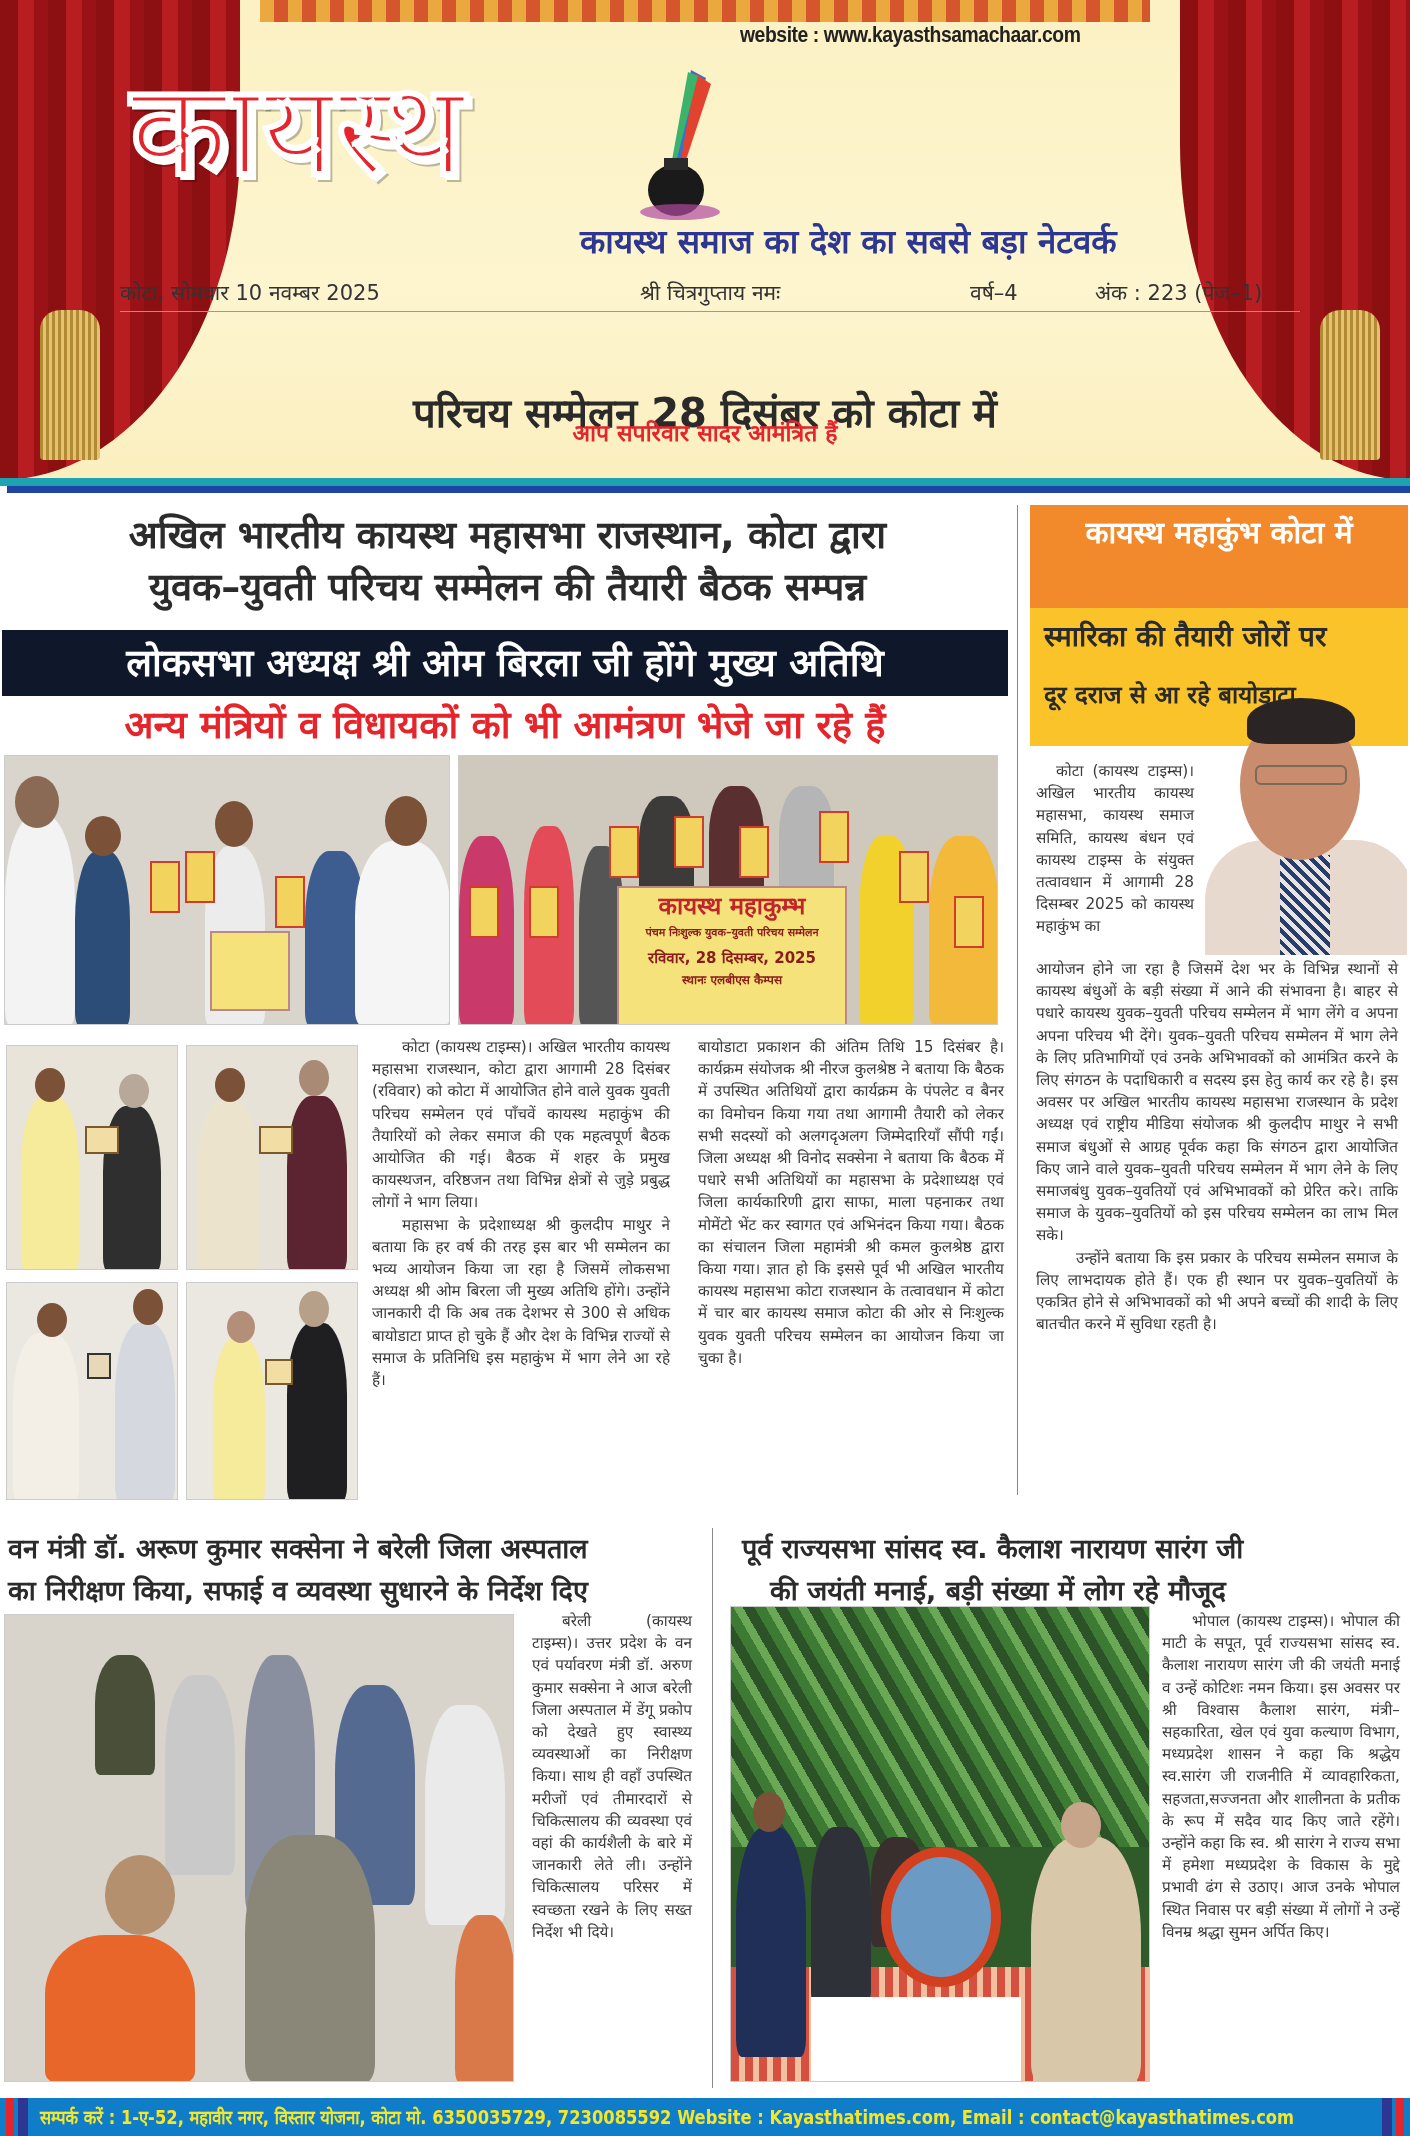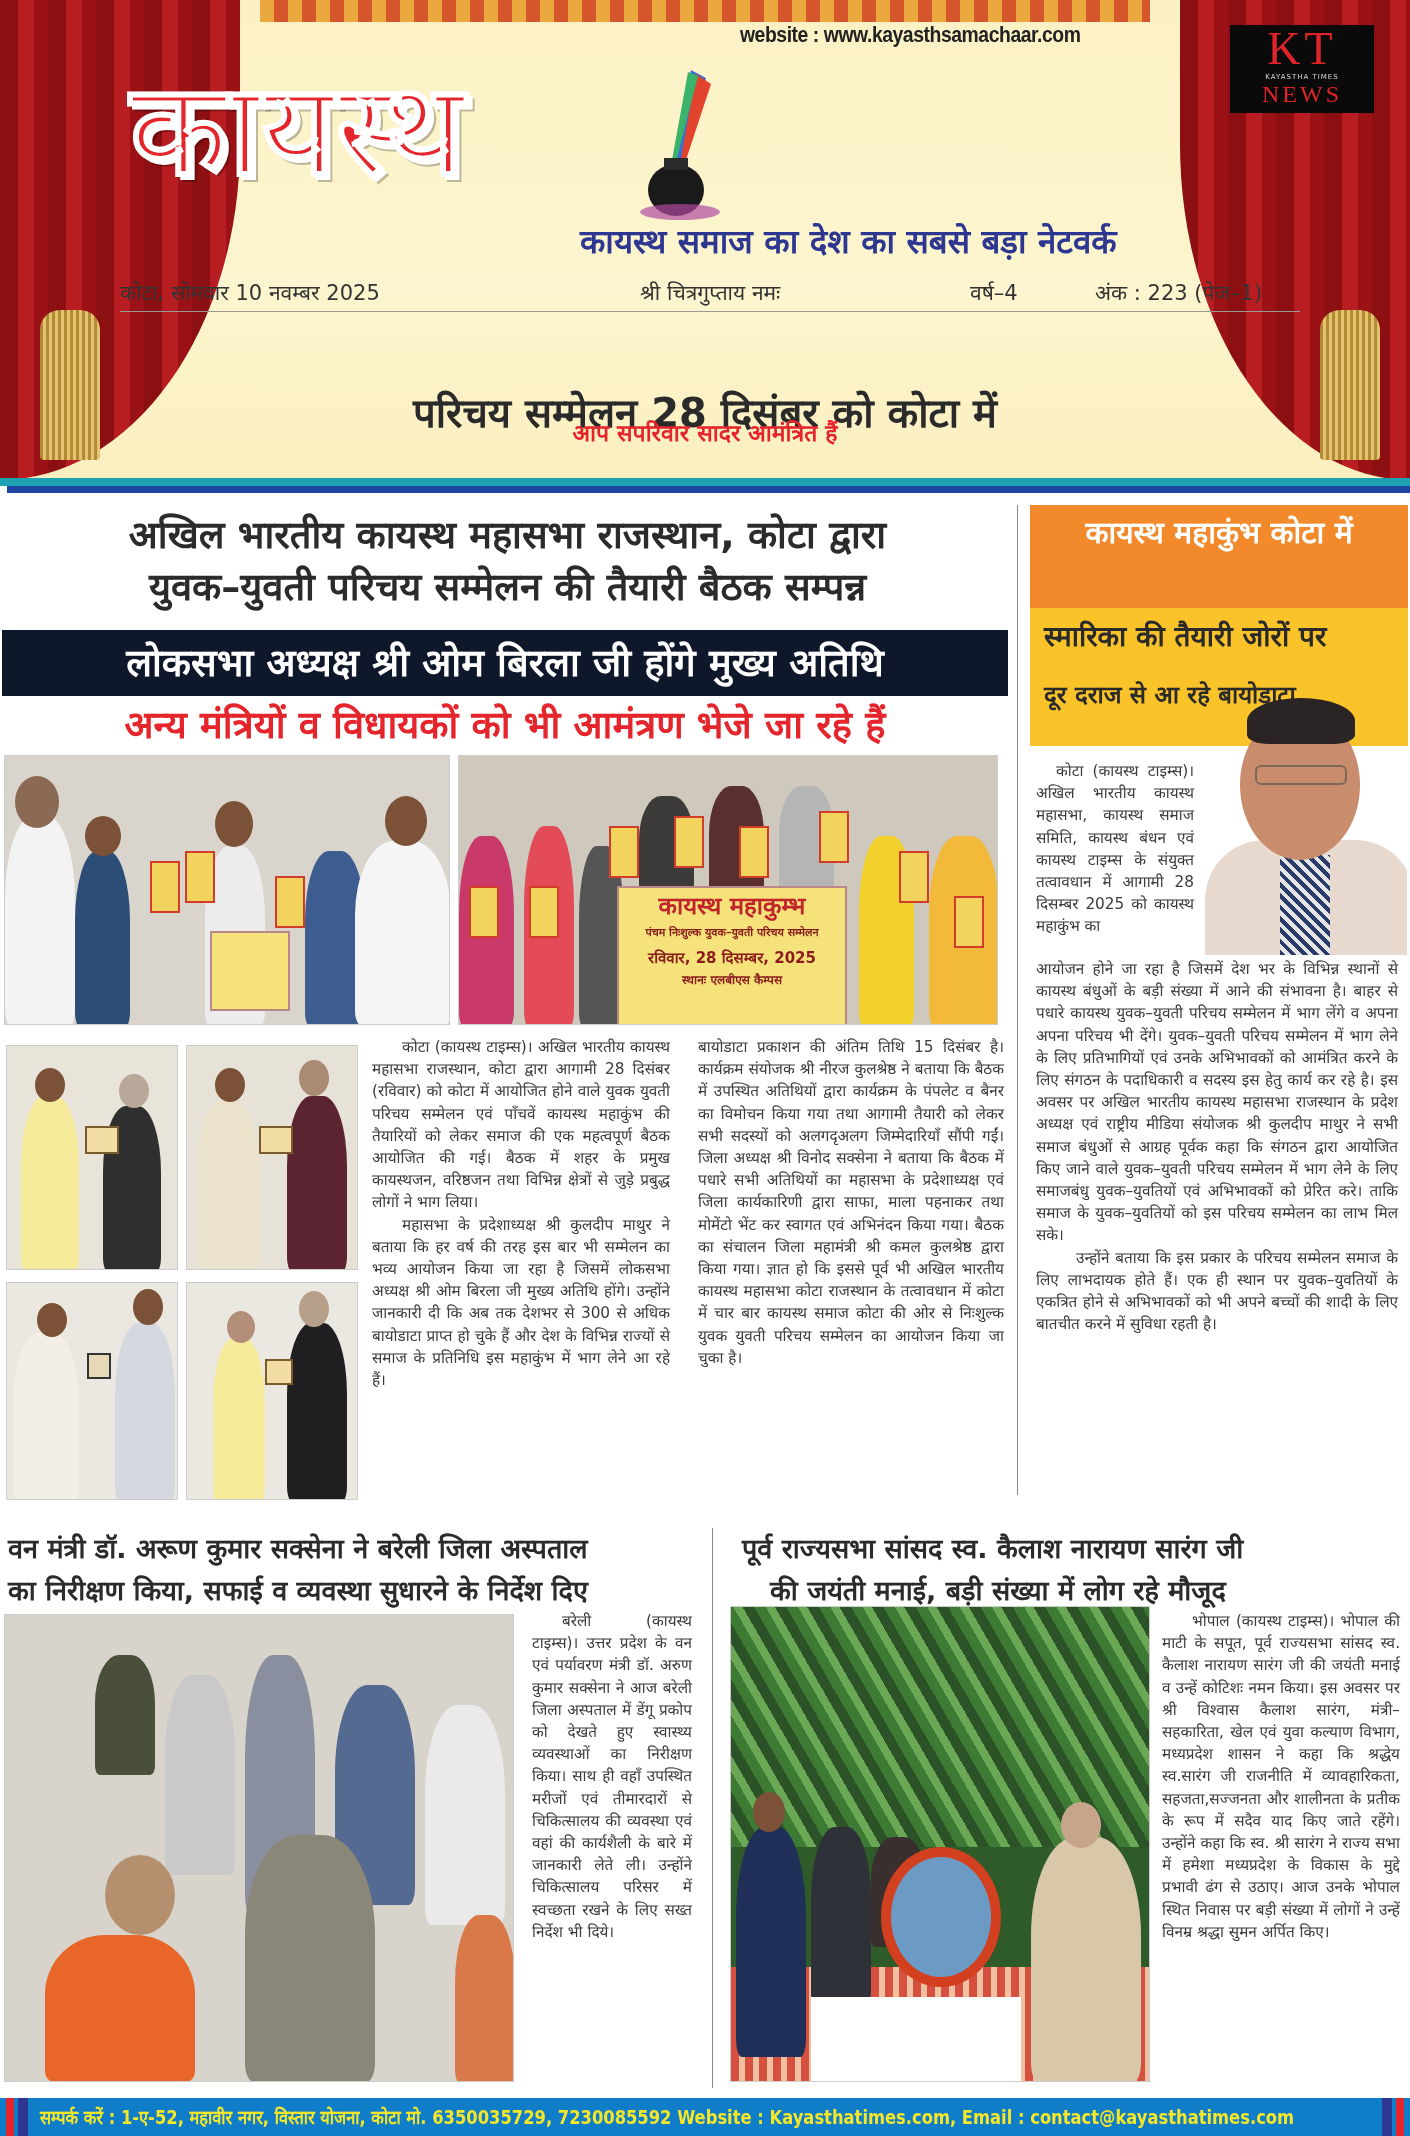--- a/index.html
+++ b/index.html
@@ -65,25 +65,20 @@
 
 <header class="masthead">
   <div class="valance"></div>
   <div class="curtain left"></div>
   <div class="curtain right"></div>
   <div class="tassel l"></div>
   <div class="tassel r"></div>
 
   <div class="website">website : www.kayasthsamachaar.com</div>
 
-  <div class="kt-logo">
-    <div class="kt">KT</div>
-    <div class="sub">KAYASTHA TIMES</div>
-    <div class="news">NEWS</div>
-  </div>
 
   <div class="title-main">कायस्थ</div>
   <svg class="inkpot" viewBox="0 0 90 150">
     <path d="M55 0 L70 8 L45 95 L38 92 Z" fill="#3b6fd1"></path>
     <path d="M60 4 L75 14 L48 96 L44 94 Z" fill="#e2432f"></path>
     <path d="M52 2 L62 6 L40 92 L36 90 Z" fill="#3bb36a"></path>
     <ellipse cx="40" cy="120" rx="28" ry="26" fill="#1a1a1a"></ellipse>
     <rect x="28" y="88" width="24" height="12" fill="#2a2a2a"></rect>
     <ellipse cx="44" cy="142" rx="40" ry="8" fill="#b04aa0" opacity=".7"></ellipse>
   </svg>

